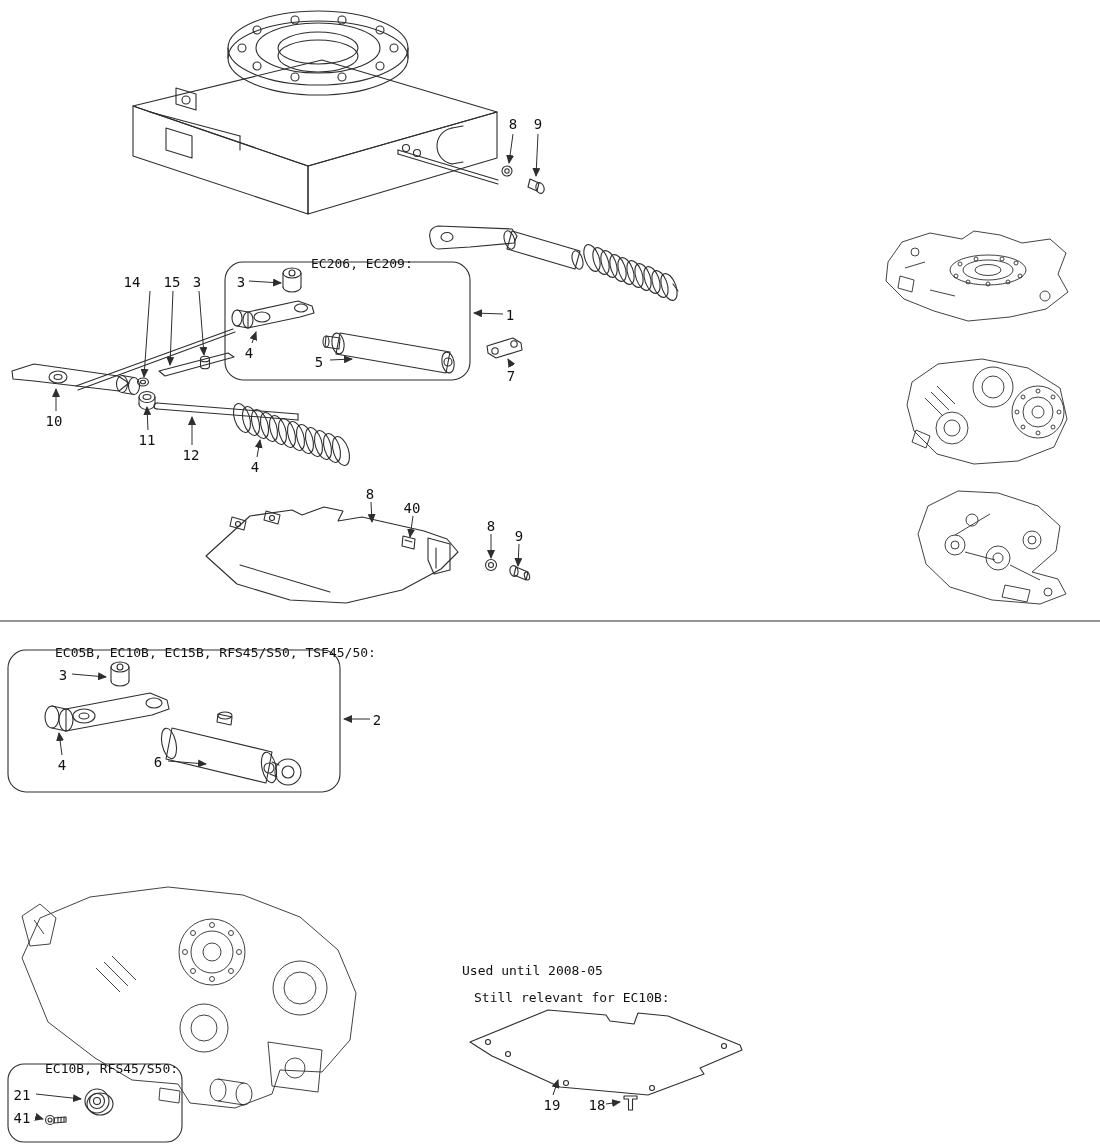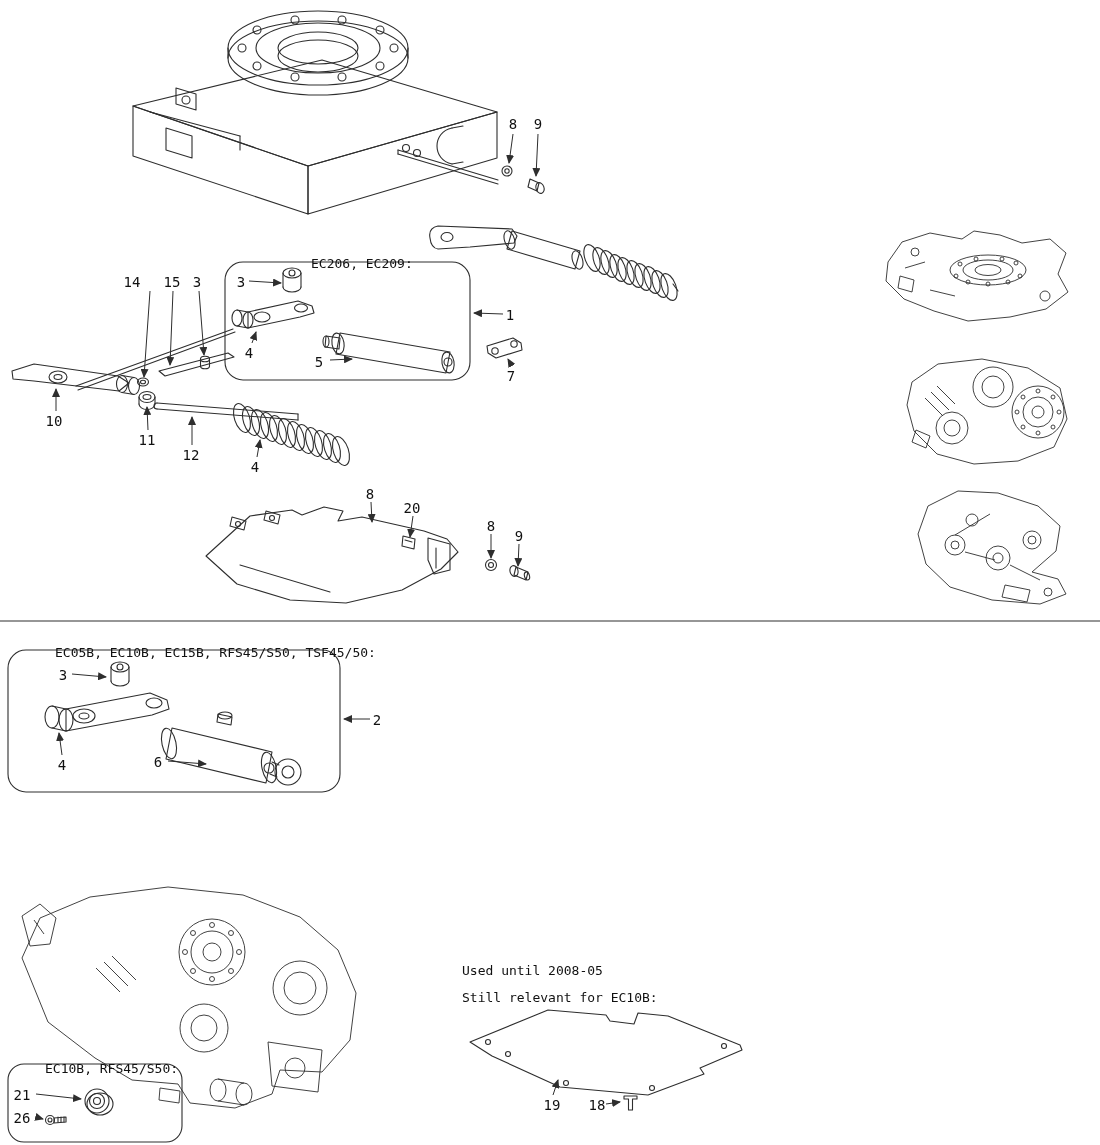--- a/index.html
+++ b/index.html
@@ -374,42 +374,42 @@
     <line class="ld" x1="36" y1="1117" x2="43" y2="1119" marker-end="url(#arw)"></line>
     <line class="ld" x1="553" y1="1095" x2="558" y2="1080" marker-end="url(#arw)"></line>
     <line class="ld" x1="606" y1="1104" x2="620" y2="1102" marker-end="url(#arw)"></line>
   </g>
 </svg>
 
 <div class="lbl" style="left:311px;top:240px">EC206, EC209:</div>
 <div class="lbl" style="left:55px;top:629px">EC05B, EC10B, EC15B, RFS45/S50, TSF45/50:</div>
 <div class="lbl" style="left:45px;top:1045px">EC10B, RFS45/S50:</div>
 <div class="lbl" style="left:462px;top:947px">Used until 2008-05</div>
-<div class="lbl" style="left:462px;top:974px">Still relevant for EC10B:</div>
+<div class="lbl" style="left:474px;top:974px">Still relevant for EC10B:</div>
 
 <div class="callout" style="left:513px;top:116px">8</div>
 <div class="callout" style="left:538px;top:116px">9</div>
 <div class="callout" style="left:241px;top:274px">3</div>
 <div class="callout" style="left:132px;top:274px">14</div>
 <div class="callout" style="left:172px;top:274px">15</div>
 <div class="callout" style="left:197px;top:274px">3</div>
 <div class="callout" style="left:510px;top:307px">1</div>
 <div class="callout" style="left:249px;top:345px">4</div>
 <div class="callout" style="left:319px;top:354px">5</div>
 <div class="callout" style="left:511px;top:368px">7</div>
 <div class="callout" style="left:54px;top:413px">10</div>
 <div class="callout" style="left:147px;top:432px">11</div>
 <div class="callout" style="left:191px;top:447px">12</div>
 <div class="callout" style="left:255px;top:459px">4</div>
 <div class="callout" style="left:370px;top:486px">8</div>
-<div class="callout" style="left:412px;top:500px">20</div>
+<div class="callout" style="left:412px;top:500px">40</div>
 <div class="callout" style="left:491px;top:518px">8</div>
 <div class="callout" style="left:519px;top:528px">9</div>
 <div class="callout" style="left:63px;top:667px">3</div>
 <div class="callout" style="left:377px;top:712px">2</div>
 <div class="callout" style="left:62px;top:757px">4</div>
 <div class="callout" style="left:158px;top:754px">6</div>
 <div class="callout" style="left:22px;top:1087px">21</div>
-<div class="callout" style="left:22px;top:1110px">26</div>
+<div class="callout" style="left:22px;top:1110px">41</div>
 <div class="callout" style="left:552px;top:1097px">19</div>
 <div class="callout" style="left:597px;top:1097px">18</div>
 
 </div>
 
 </body></html>

